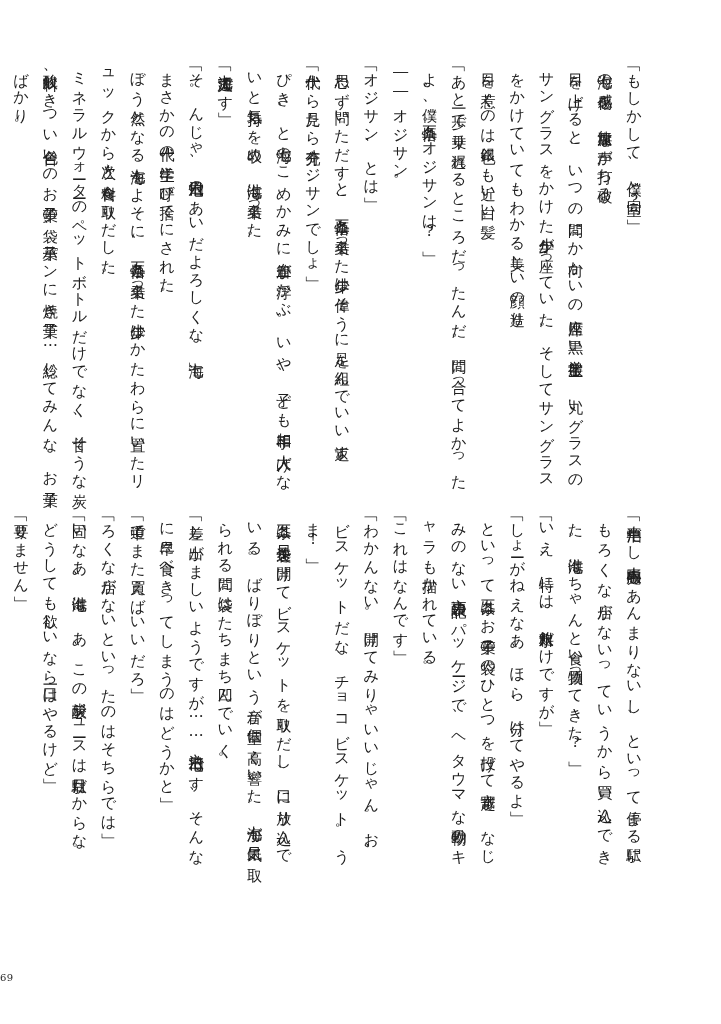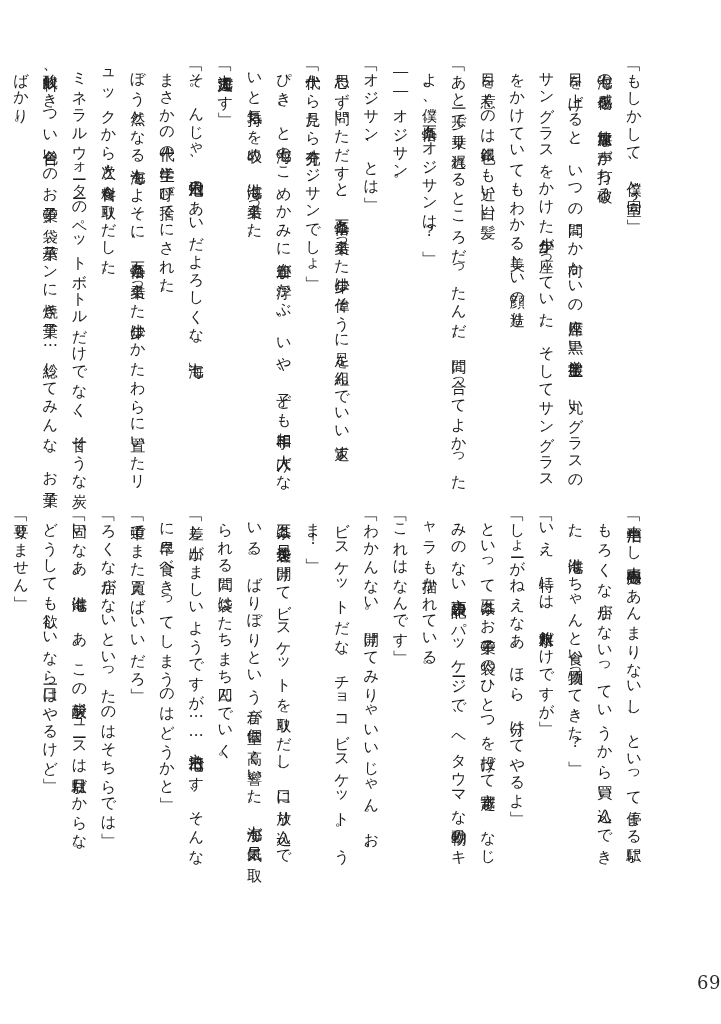--- a/index.html
+++ b/index.html
@@ -57,22 +57,22 @@
     padding: 0;
     text-indent: 0;
   }
 
   
   .folio {
     position: absolute;
     left: 0;
     right: 0;
     top: 972px;
-    text-align: right;
-    font-size: 18px;
+    text-align: left;
+    font-size: 10px;
     color: #2a2a2a;
     letter-spacing: 0.03em;
     font-family: "DejaVu Serif", "Liberation Serif", serif;
   }
 </style>
 </head>
 <body>
 
 <div class="page">
 

